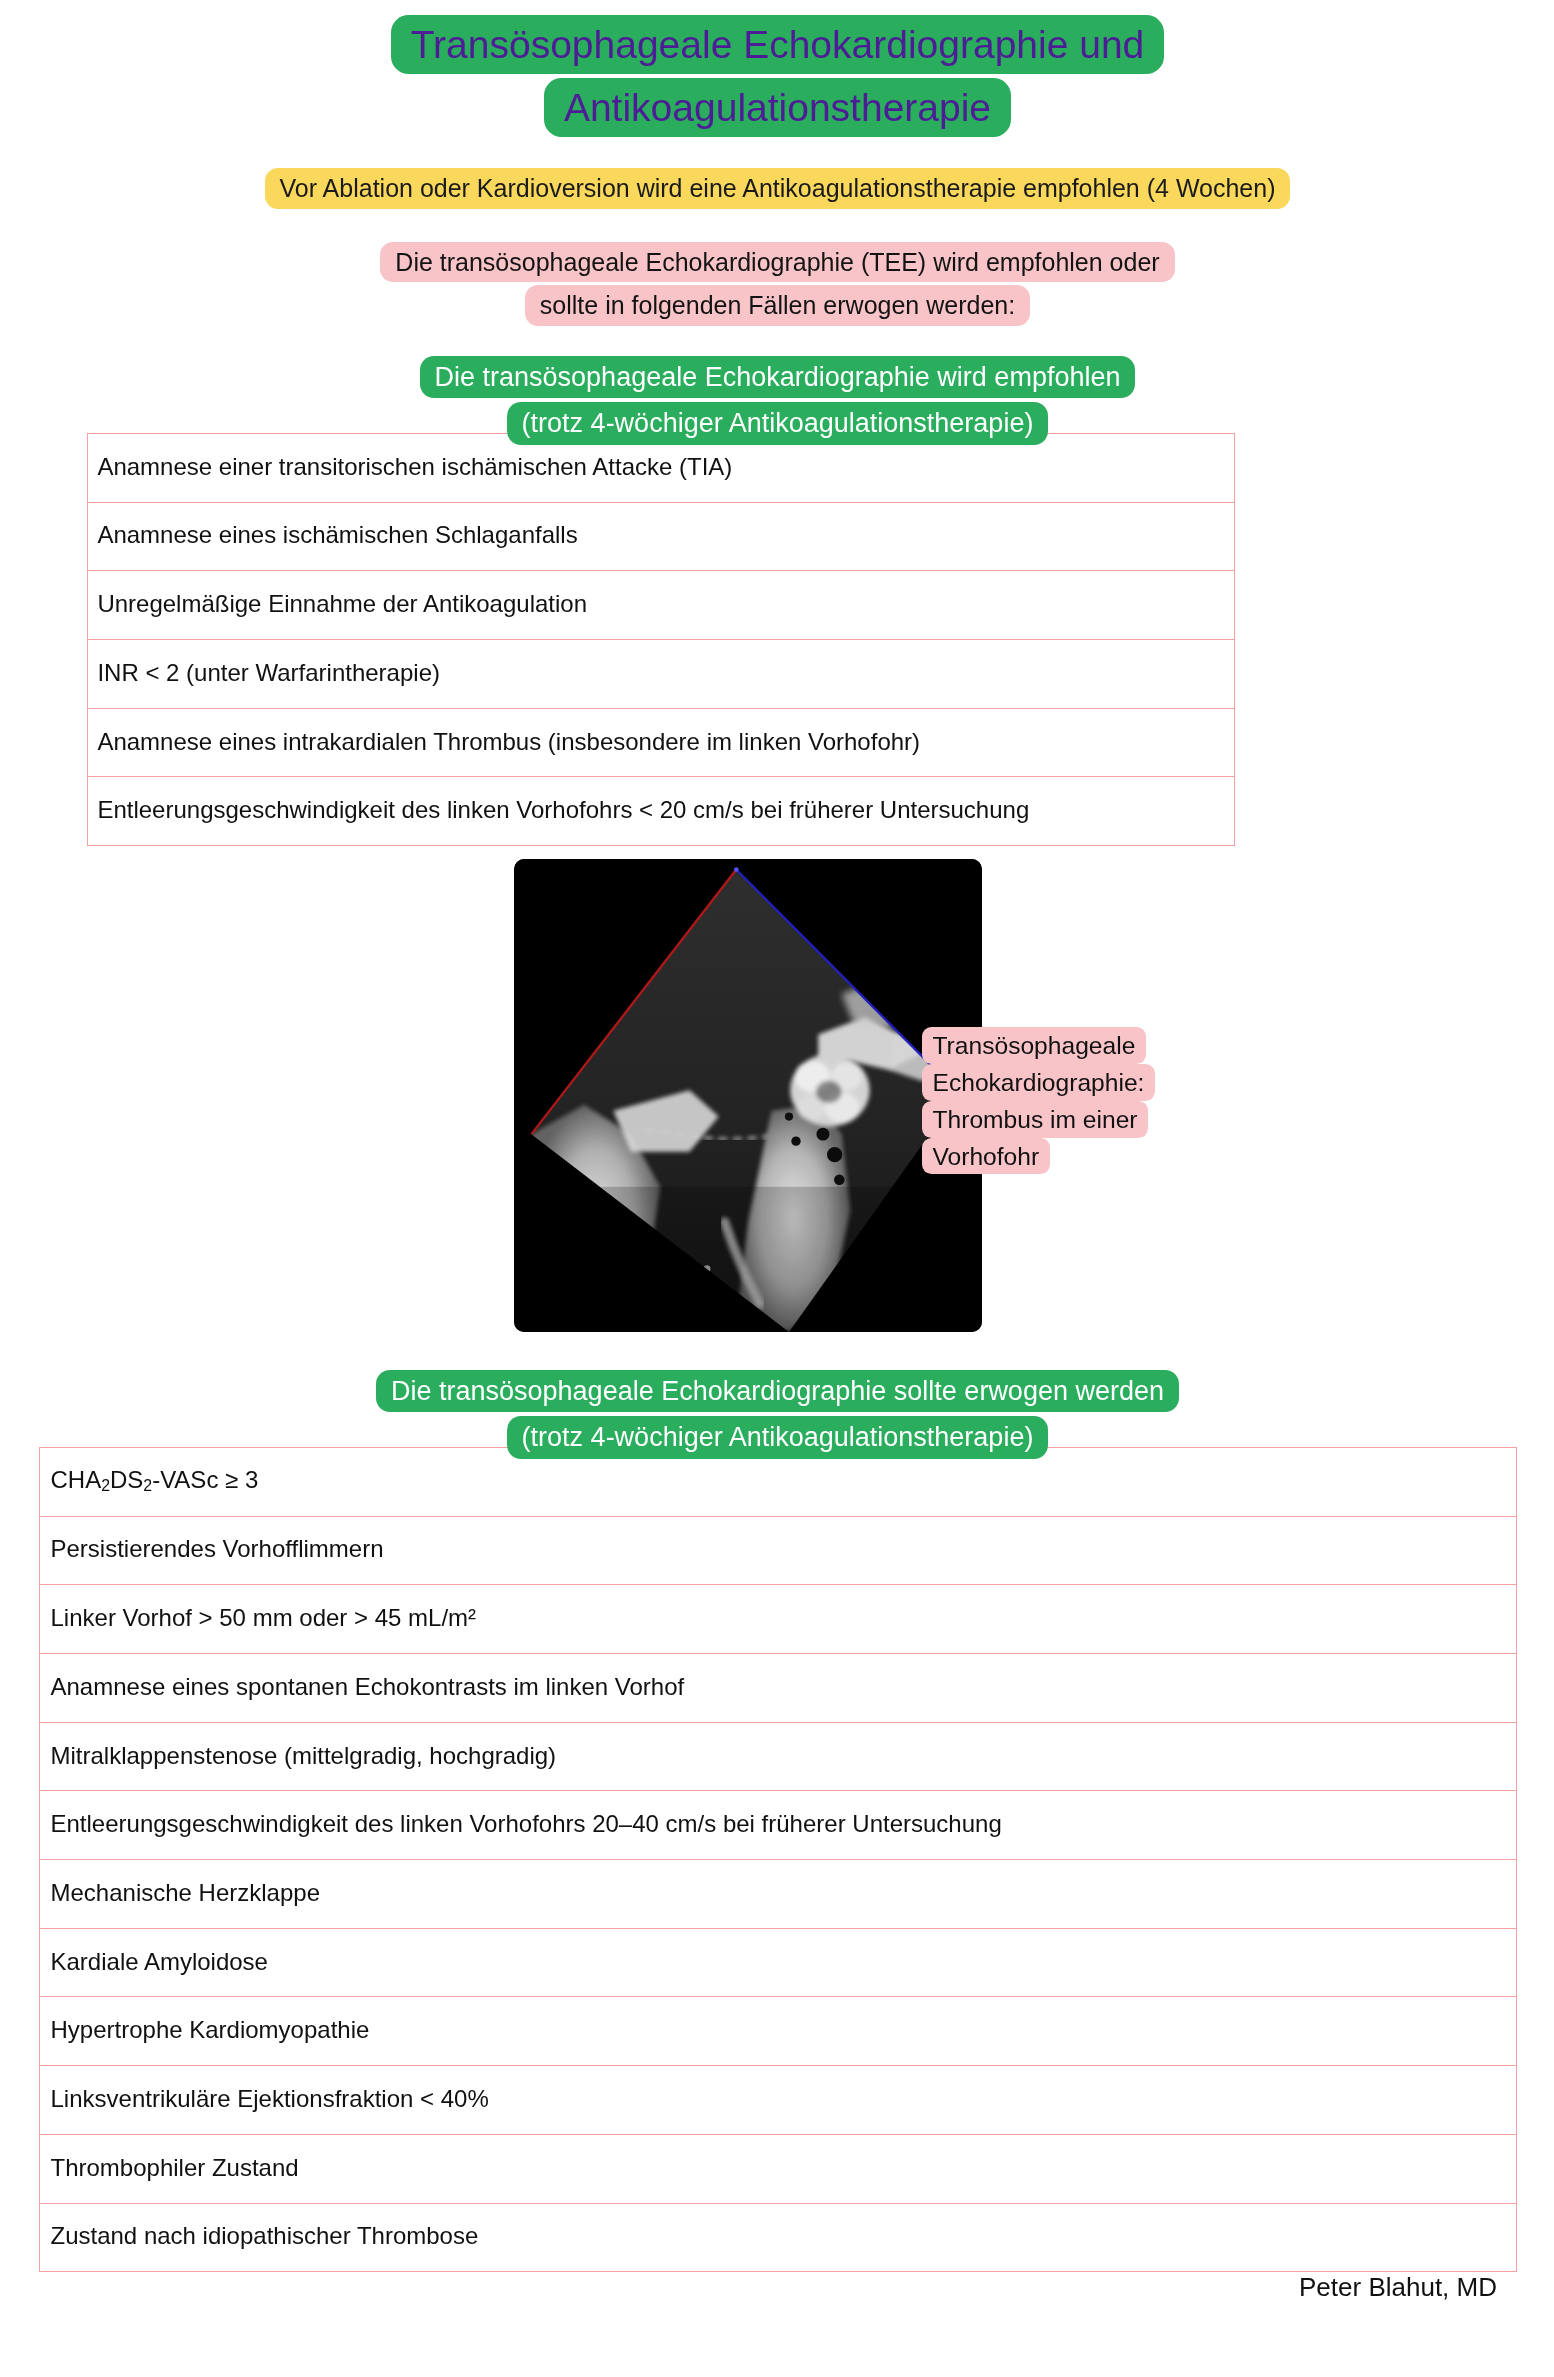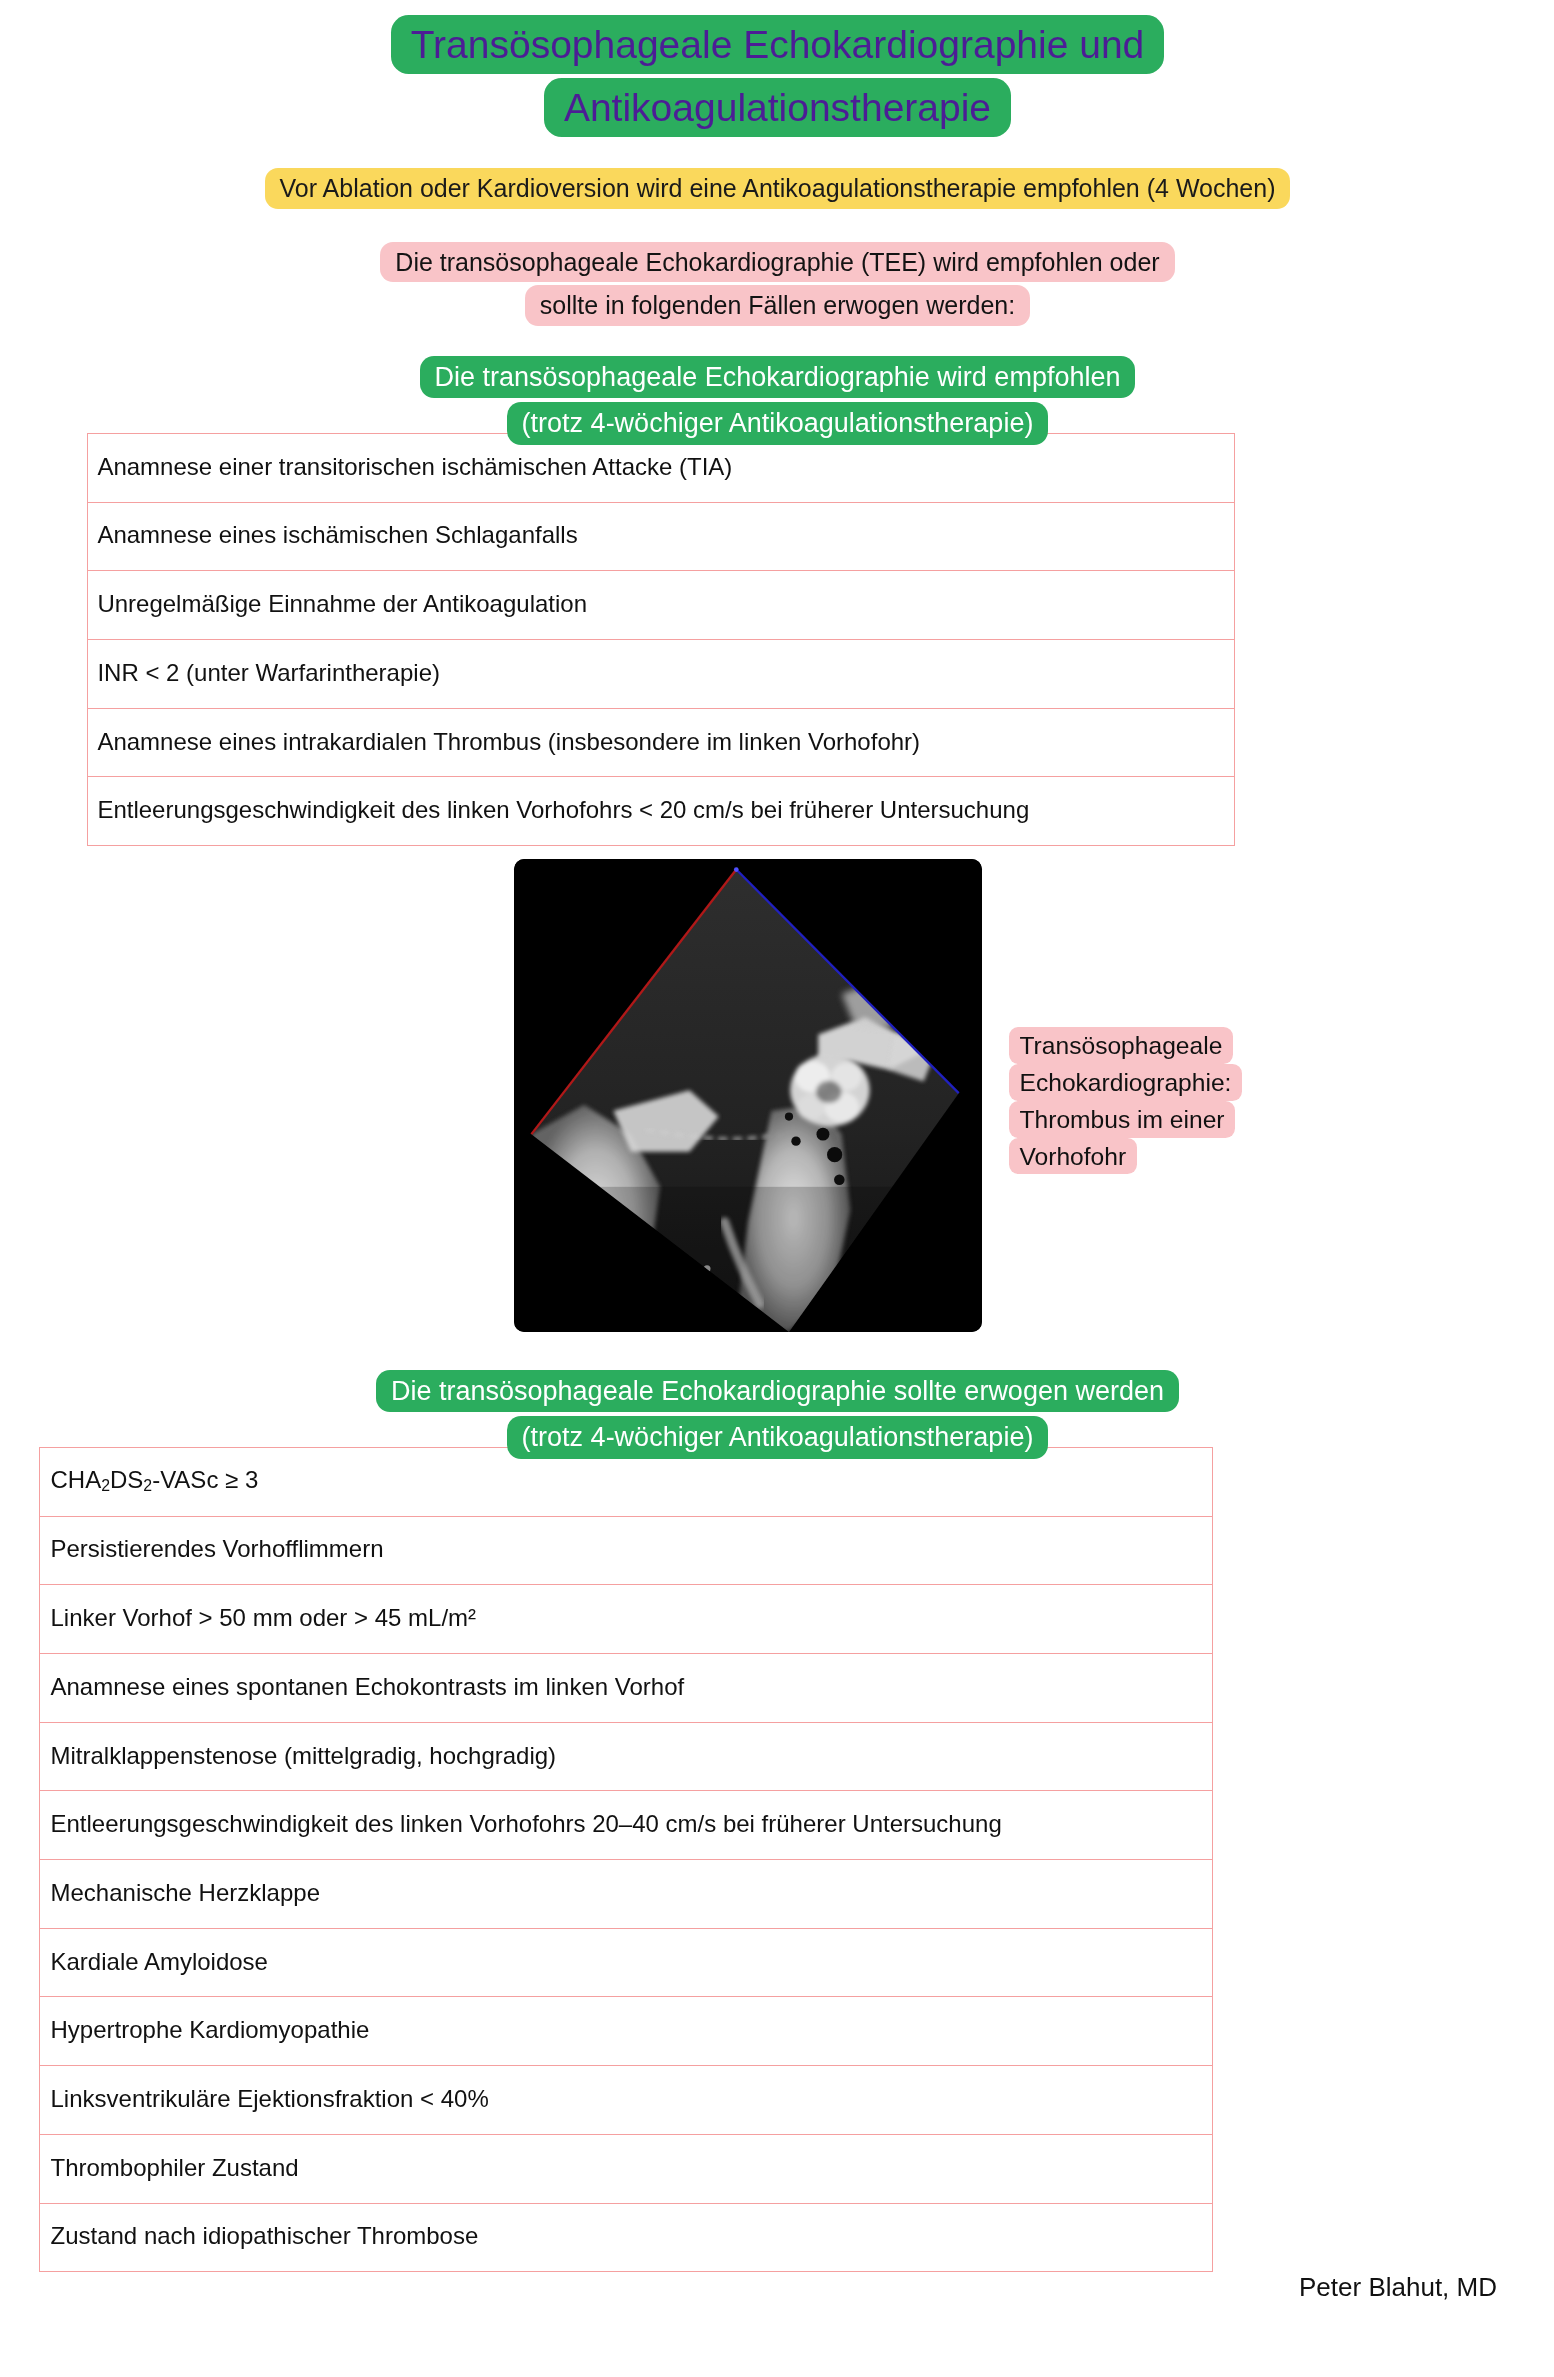--- a/index.html
+++ b/index.html
@@ -106,21 +106,21 @@
     color: #111111;
     line-height: 1.2;
     vertical-align: middle;
     height: 43px;
   }
   #table-recommended {
     width: 1148px;
     margin-left: 87px;
   }
   #table-considered {
-    width: 1174px;
+    width: 1478px;
     margin-left: 39px;
   }
   #table-considered td { padding-left: 10.5px; }
 
   sub { font-size: 0.66em; vertical-align: -0.22em; }
 
   
   #figure-row {
     margin-top: 13px;
     position: relative;
@@ -133,21 +133,21 @@
     width: 468px;
     height: 473px;
     border-radius: 10.5px;
     overflow: hidden;
     background: #000000;
   }
   #tee-image svg { display: block; width: 100%; height: 100%; }
 
   #figure-caption {
     position: absolute;
-    left: 1009px;
+    left: 922px;
     top: 169px;
     width: 340px;
     text-align: left;
     line-height: 1.5;
   }
   #figure-caption .hl {
     background: #F9C4C8;
     color: #111111;
     font-size: 24.6px;
     padding: 4.7px 10.5px;

